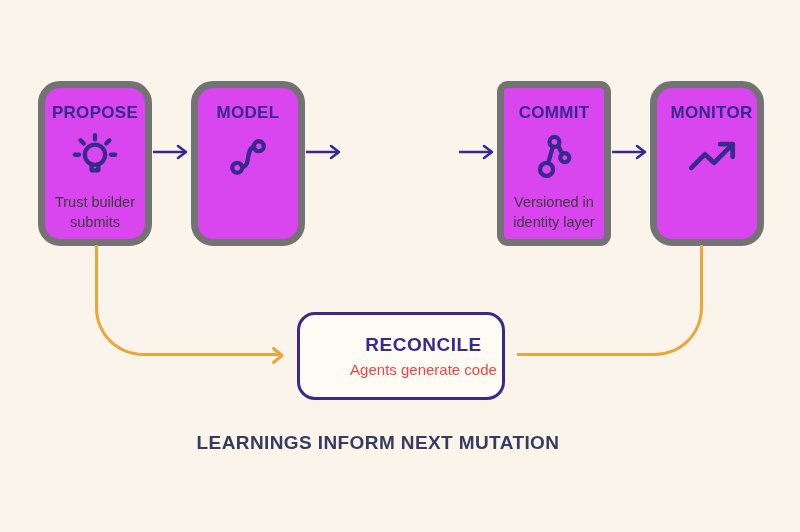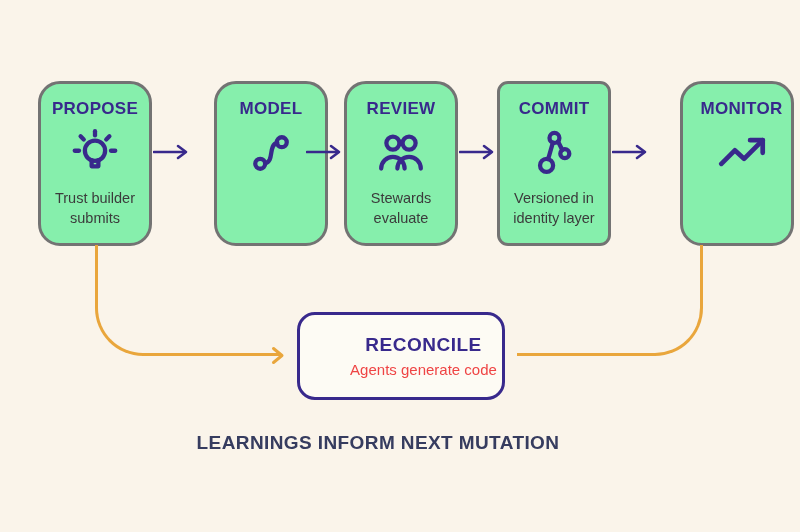--- a/index.html
+++ b/index.html
@@ -11,35 +11,35 @@
     font-family: "Liberation Sans", sans-serif;
     overflow: hidden;
   }
 
   
   .step-box {
     position: absolute;
     top: 81px;
     width: 114px;
     height: 165px;
-    background: #86efac;
-    border: 3px solid #737373;
+    background: #d946ef;
+    border: 7px solid #737373;
     border-radius: 22px;
     box-sizing: border-box;
     display: flex;
     flex-direction: column;
     align-items: center;
     text-align: center;
     padding-top: 15px;
   }
   .step-box.pos-0 { left: 38px; }
-  .step-box.pos-1 { left: 191px; margin-left: 23px; }
+  .step-box.pos-1 { left: 191px; }
   .step-box.pos-2 { left: 344px; }
   .step-box.pos-3 { left: 497px; border-radius: 11px; }
-  .step-box.pos-4 { left: 680px; padding-left: 9px; }
+  .step-box.pos-4 { left: 650px; padding-left: 9px; }
 
   .step-title {
     font-size: 17px;
     font-weight: bold;
     letter-spacing: 0.3px;
     color: #38298C;
   }
   .step-icon {
     margin-top: 5px;
     height: 58px;
@@ -164,32 +164,20 @@
     </div>
   </div>
 
   <div class="flow-arrow gap-1">
     <svg width="38" height="16" viewBox="0 0 38 16" fill="none" stroke="#38298C" stroke-width="2.6" stroke-linecap="round" stroke-linejoin="round">
       <path d="M1 8 L31 8"></path>
       <path d="M25 2 L33 8 L25 14"></path>
     </svg>
   </div>
 
-  <div class="step-box pos-2">
-    <div class="step-title">REVIEW</div>
-    <div class="step-icon">
-      <svg width="54" height="54" viewBox="0 0 24 24" fill="none" stroke="#38298C" stroke-width="1.9" stroke-linecap="round" stroke-linejoin="round">
-        <circle cx="8.4" cy="7.6" r="2.9"></circle>
-        <circle cx="15.6" cy="7.6" r="2.9"></circle>
-        <path d="M3.2 18.9 A5.2 5.2 0 0 1 13.6 18.9"></path>
-        <path d="M10.4 18.9 A5.2 5.2 0 0 1 20.8 18.9"></path>
-      </svg>
-    </div>
-    <div class="step-subtitle">Stewards evaluate</div>
-  </div>
 
   <div class="flow-arrow gap-2">
     <svg width="38" height="16" viewBox="0 0 38 16" fill="none" stroke="#38298C" stroke-width="2.6" stroke-linecap="round" stroke-linejoin="round">
       <path d="M1 8 L31 8"></path>
       <path d="M25 2 L33 8 L25 14"></path>
     </svg>
   </div>
 
   <div class="step-box pos-3">
     <div class="step-title">COMMIT</div>

